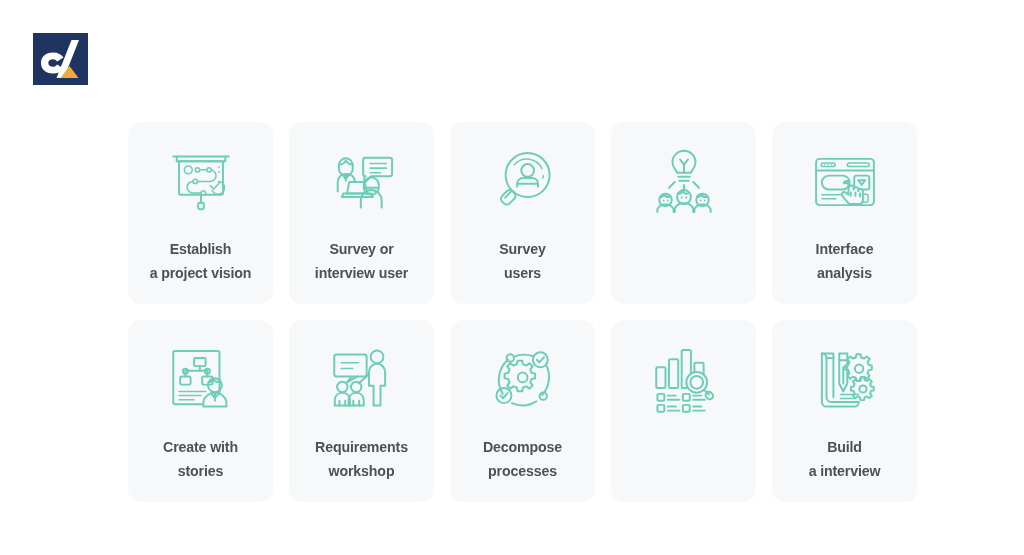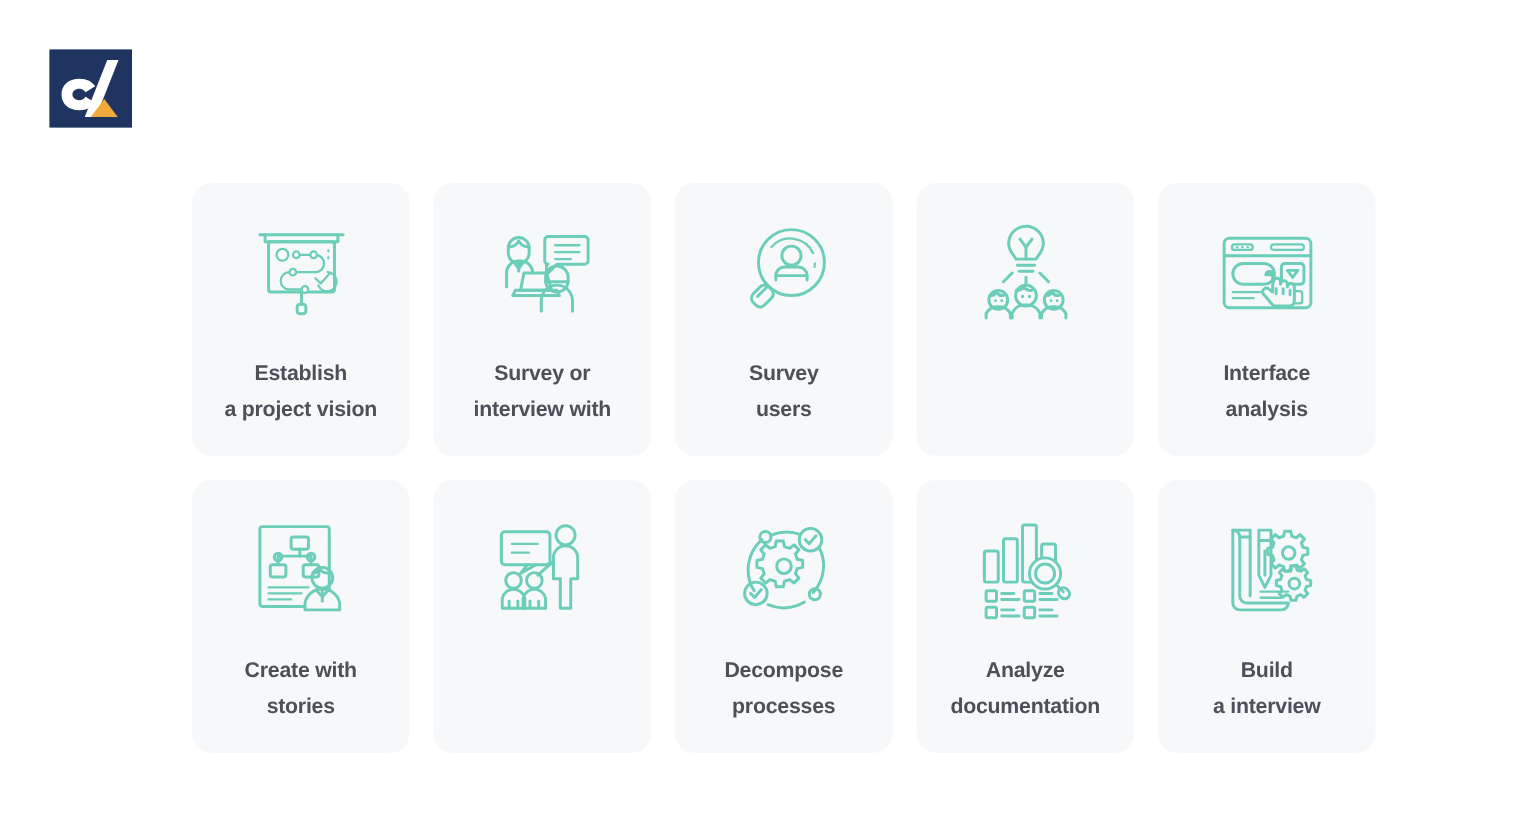--- a/index.html
+++ b/index.html
@@ -168,21 +168,21 @@
         </g>
         <g class="ic">
 
           <path d="M40 28 a6.5 6.5 0 0 1 6.5 6.5 v2 a6.5 6.5 0 0 1 -13 0 v-2 A6.5 6.5 0 0 1 40 28 Z"></path>
           <path d="M33.5 37 h13"></path>
           <path d="M31 54 v-6 a9 9 0 0 1 9 -9 a9 9 0 0 1 9 9 v6"></path>
         </g>
       </svg>
     </div>
     <div class="card-label">Survey or
-interview with</div>
+interview user</div>
   </div>
 
   <div class="card">
     <div class="card-icon">
       <svg viewBox="0 0 64 64">
         <g class="ic">
           <circle cx="36" cy="26" r="19"></circle>
           <path d="M22.5 39.5 l-6 6"></path>
           <path d="M14 44 a3.5 3.5 0 0 0 0 5 l1.5 1.5 a3.5 3.5 0 0 0 5 0 l4 -4 a3.5 3.5 0 0 0 0 -5 l-1.5 -1.5 a3.5 3.5 0 0 0 -5 0 Z"></path>
         </g>
@@ -325,20 +325,22 @@
 
           <circle cx="15" cy="38" r="4.5"></circle>
           <path d="M8.5 54 v-5.5 a6.6 6.6 0 0 1 13 0 V54 Z"></path>
           <path d="M12.5 54 v-4 M17.5 54 v-4"></path>
           <circle cx="27" cy="38" r="4.5"></circle>
           <path d="M20.5 54 v-5.5 a6.6 6.6 0 0 1 13 0 V54 Z"></path>
           <path d="M24.5 54 v-4 M29.5 54 v-4"></path>
         </g>
       </svg>
     </div>
+    <div class="card-label">Requirements
+workshop</div>
   </div>
 
   <div class="card">
     <div class="card-icon">
       <svg viewBox="0 0 64 64">
         <g class="ic">
 
           <path d="M19 14.5 a23 23 0 0 0 -4.5 29.5"></path>
           <path d="M24 12 a23 23 0 0 1 17 -0.5"></path>
           <path d="M52 19 a23 23 0 0 1 -3.5 26"></path>
@@ -389,22 +391,20 @@
           <path d="M18 45.5 h7 M18 49 h10"></path>
           <rect x="31" y="44" width="6" height="6" rx="1"></rect>
           <path d="M40 45.5 h7 M40 49 h10"></path>
           <rect x="9" y="53.5" width="6" height="6" rx="1"></rect>
           <path d="M18 55 h7 M18 58.5 h10"></path>
           <rect x="31" y="53.5" width="6" height="6" rx="1"></rect>
           <path d="M40 55 h7 M40 58.5 h10"></path>
         </g>
       </svg>
     </div>
-    <div class="card-label">Analyze
-documentation</div>
   </div>
 
   <div class="card">
     <div class="card-icon">
       <svg viewBox="0 0 64 64">
         <g class="ic">
 
           <path d="M12 9 a4 4 0 0 1 4 4 v34 a4 4 0 0 0 4 4 h24 a4 4 0 0 1 -4 4 H16 a4 4 0 0 1 -4 -4 Z"></path>
           <path d="M12 9 h10 v38"></path>
           <path d="M16 13 h6"></path>

